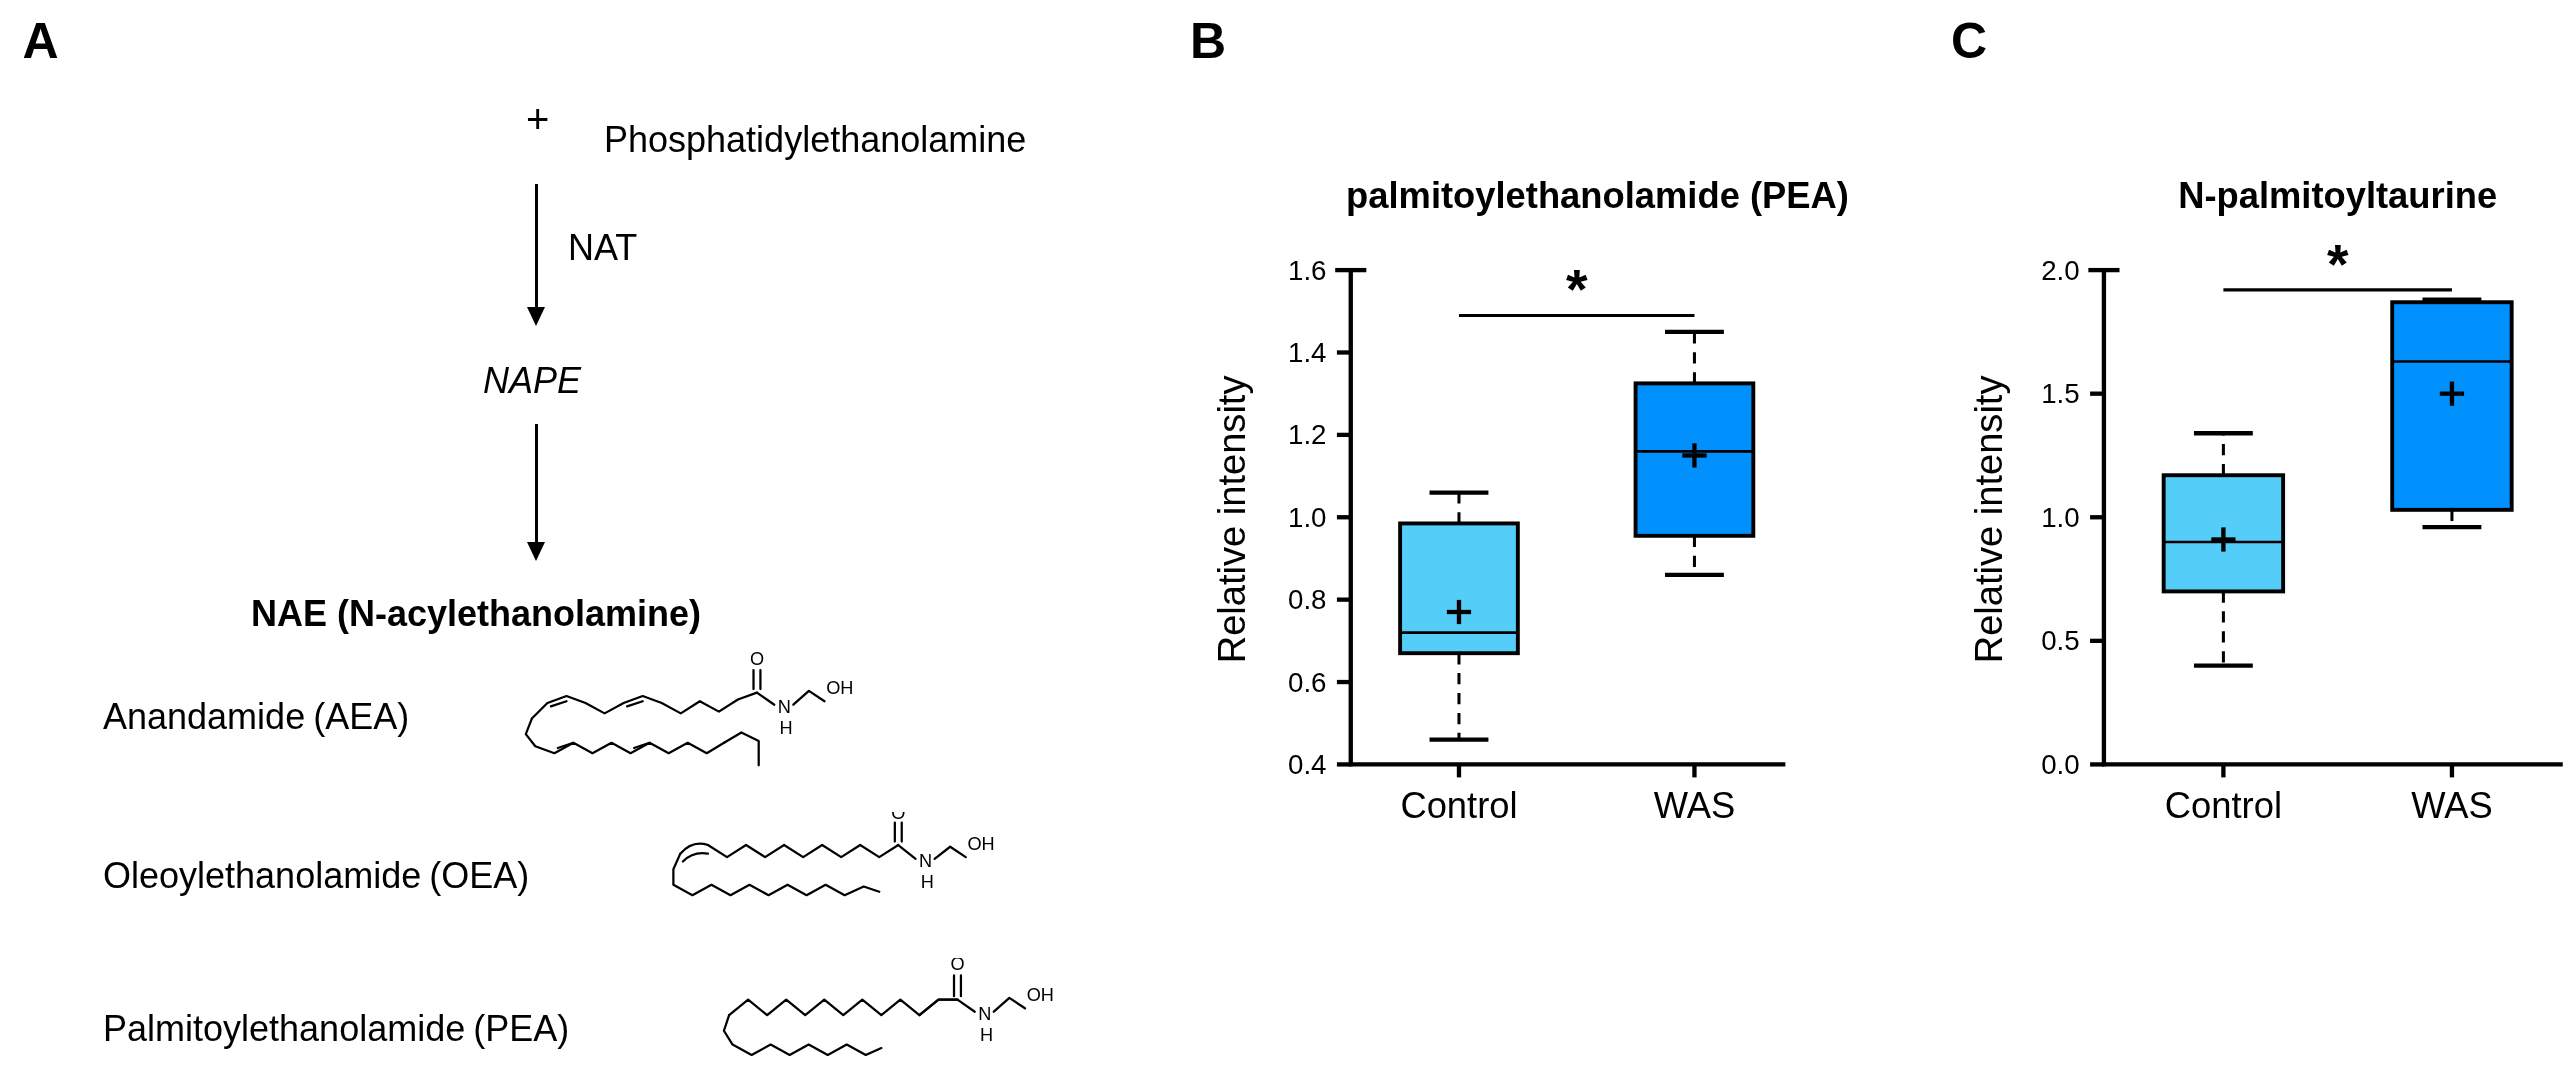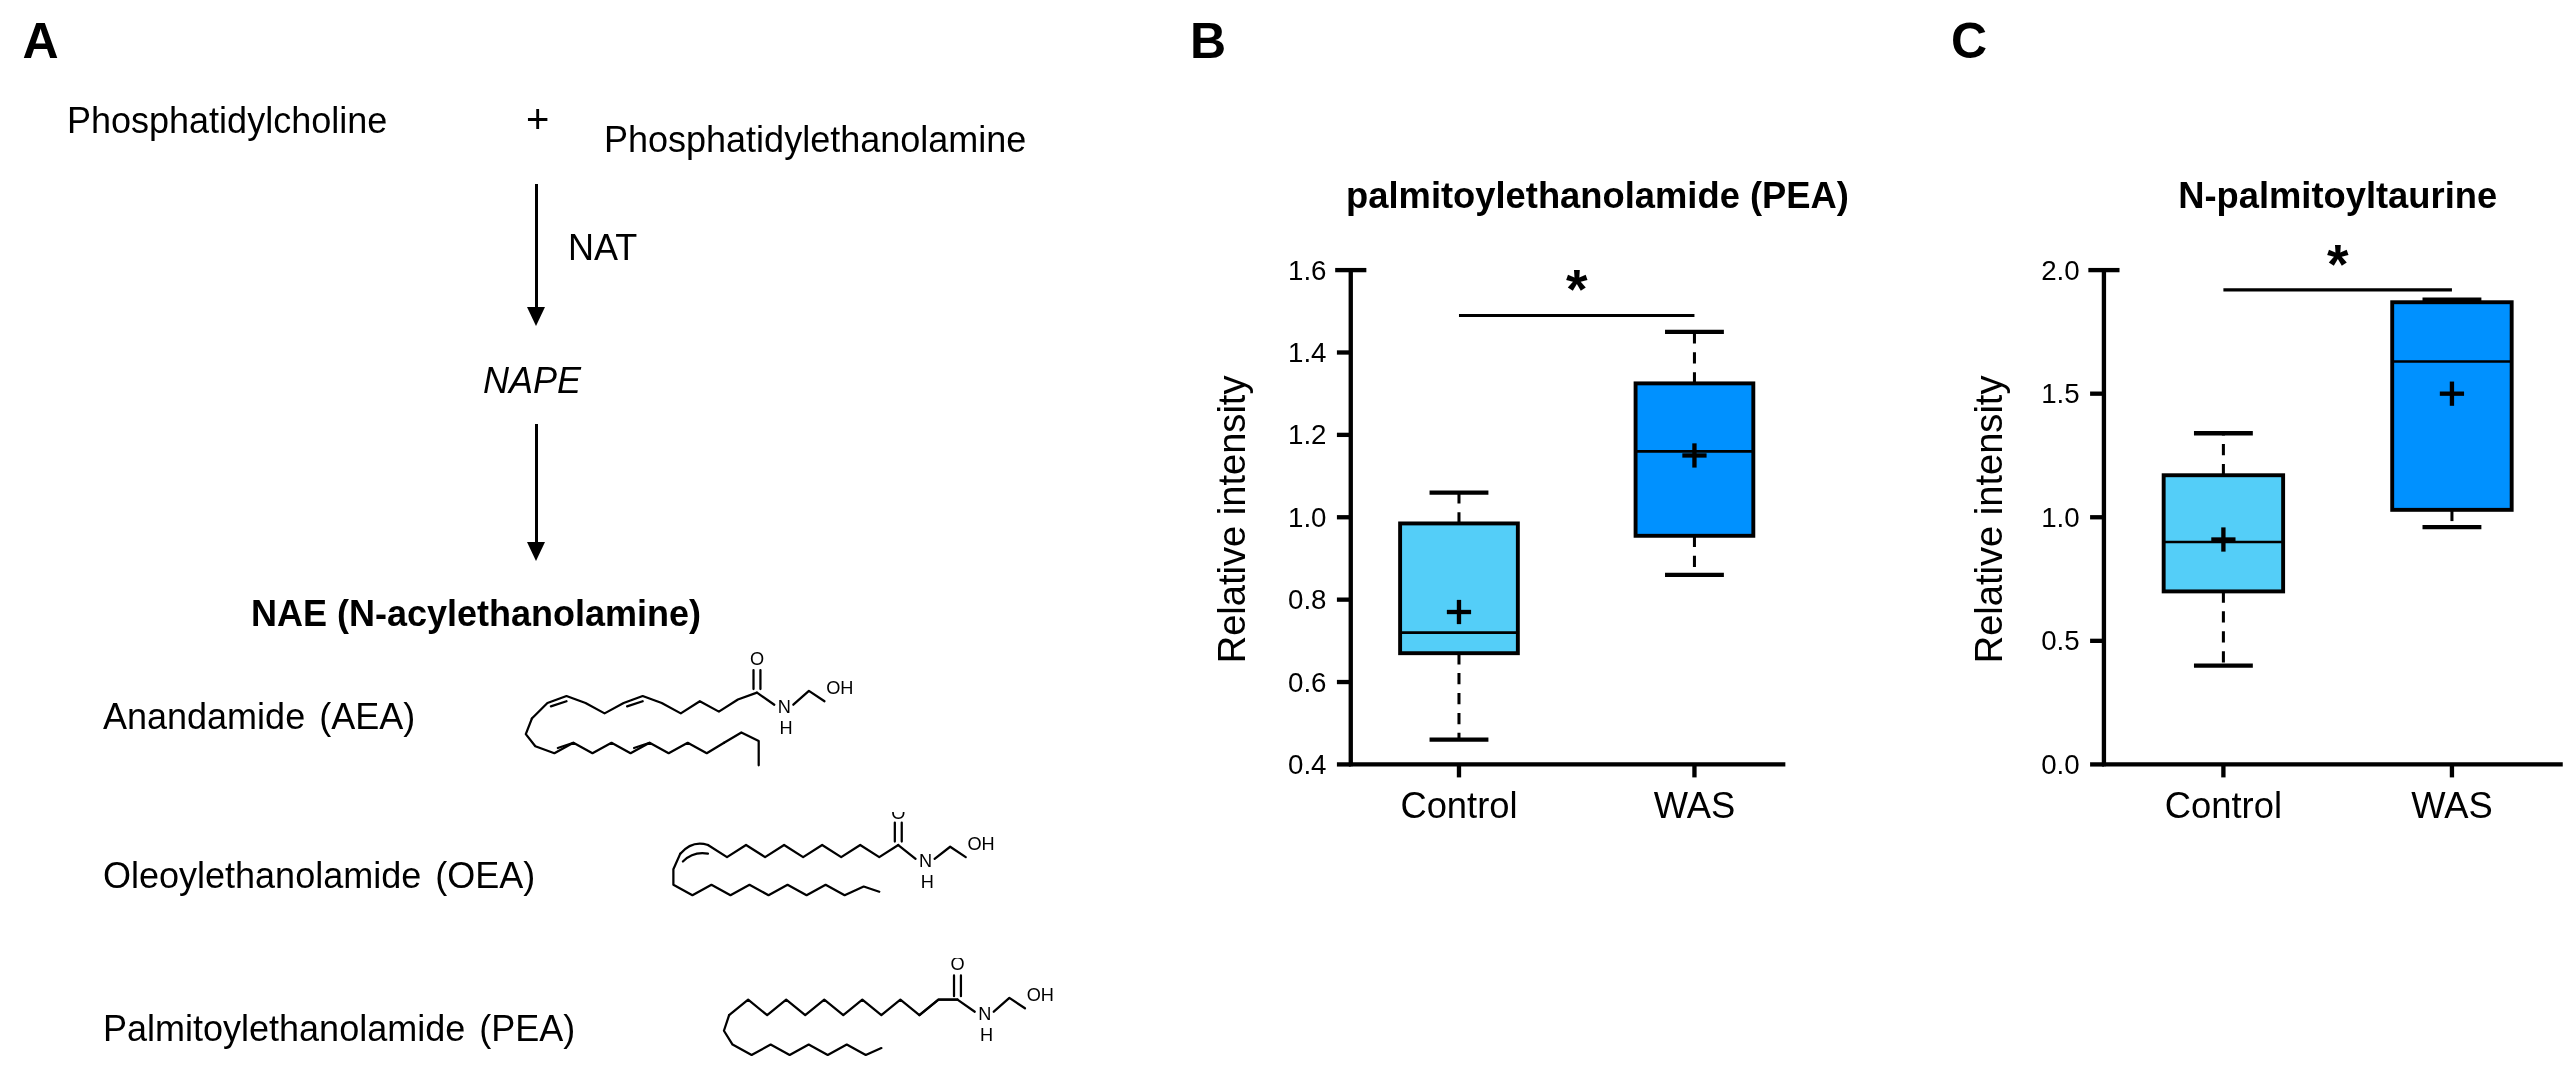--- a/index.html
+++ b/index.html
@@ -4,35 +4,34 @@
 <style>
   html,body{margin:0;padding:0;background:#fff;}
   .figure{position:relative;width:2576px;height:1083px;background:#ffffff;overflow:hidden;
           font-family:"Liberation Sans","DejaVu Sans",sans-serif;color:#000;}
   .abs{position:absolute;white-space:nowrap;}
   .panel-letter{font-size:50px;font-weight:bold;}
   .a-text{font-size:36px;}
   .arrow-line{position:absolute;width:0;border-left:3.5px solid #000;}
   .arrow-head{position:absolute;width:0;height:0;border-left:9.5px solid transparent;
               border-right:9.5px solid transparent;border-top:19px solid #000;}
-  .abbr{margin-left:14px;}
+  .abbr{margin-left:8px;}
   svg.struct{position:absolute;}
   svg.struct path, svg.struct polyline{fill:none;stroke:#000;stroke-width:2.6;stroke-linecap:round;stroke-linejoin:round;}
   svg.struct text{font-family:"Liberation Sans","DejaVu Sans",sans-serif;font-size:21px;fill:#000;}
   #charts-svg{position:absolute;left:0;top:0;}
   #charts-svg text{font-family:"Liberation Sans","DejaVu Sans",sans-serif;fill:#000;}
 </style>
 </head>
 <body>
 
 <div class="figure">
 
   <div class="abs panel-letter" style="left:22.5px;top:12px;">A</div>
 
-  <div class="abs a-text" style="left:67px;top:100px;">Phosphatidylcholine</div>
   <div class="abs a-text" style="left:526px;top:97px;font-size:40px;">+</div>
   <div class="abs a-text" style="left:604px;top:100px;margin-top:19px;">Phosphatidylethanolamine</div>
 
   <div class="arrow-line" style="left:535px;top:184px;height:125px;"></div>
   <div class="arrow-head" style="left:527px;top:307px;"></div>
   <div class="abs a-text" style="left:568px;top:227px;">NAT</div>
 
   <div class="abs a-text" style="left:483px;top:360px;font-style:italic;">NAPE</div>
 
   <div class="arrow-line" style="left:535px;top:424px;height:119px;"></div>

